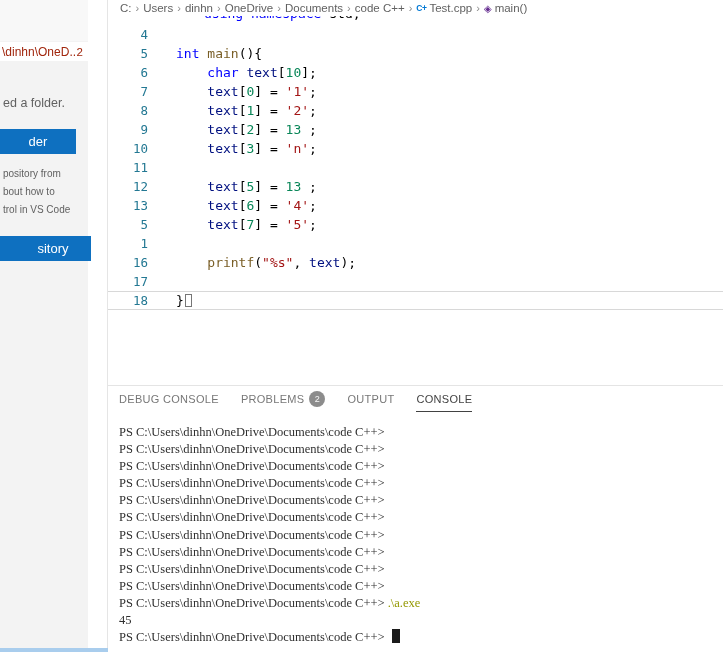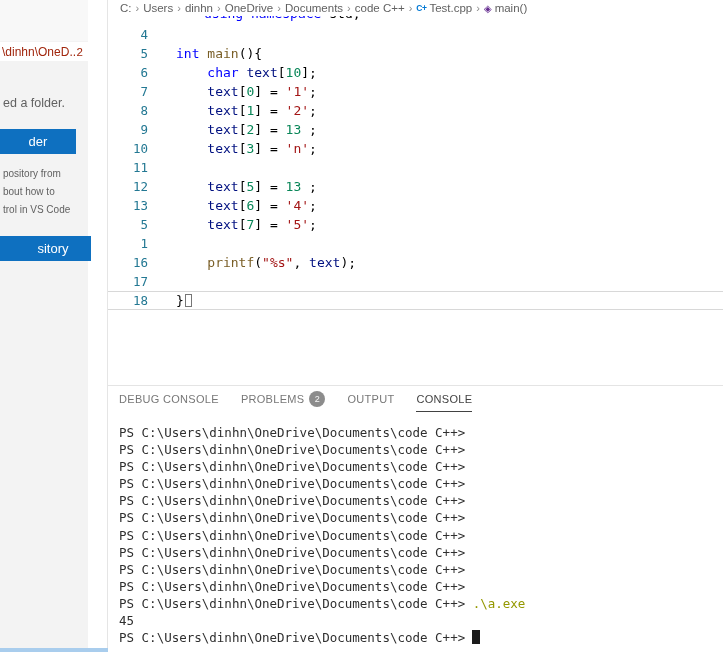--- a/index.html
+++ b/index.html
@@ -42,21 +42,21 @@
   .tk-str{color:#a31515;}
   .tk-pl{color:#000000;}
   .cursor-outline{display:inline-block;width:7px;height:13px;border:1px solid #767676;vertical-align:-2px;margin-left:1px;box-sizing:border-box;}
   
   .panel{position:absolute;left:108px;top:385px;right:0;bottom:0;background:#ffffff;border-top:1px solid #e4e4e4;box-sizing:border-box;}
   .panel-tabs{display:flex;gap:22px;padding-left:11px;height:26px;align-items:center;font-size:11px;color:#424242;}
   .ptab{opacity:.72;letter-spacing:.3px;cursor:pointer;display:flex;align-items:center;gap:5px;height:100%;box-sizing:border-box;border-bottom:1px solid transparent;}
   .ptab.active{opacity:1;border-bottom:1px solid #424242;}
   .pbadge{background:#616161;color:#f6f6f6;border-radius:50%;width:16px;height:16px;font-size:9px;display:flex;align-items:center;justify-content:center;}
   .terminal{padding:12px 0 0 11px;font-family:"DejaVu Sans Mono",monospace;font-size:12.5px;line-height:17.1px;color:#2f2f2f;cursor:text;}
-  .term-line{white-space:pre;}
+  .term-line{white-space:pre;font-family:Liberation Serif, serif;}
   .t-cmd{color:#949800;}
   .t-cursor{display:inline-block;width:8px;height:14px;background:#1b1b1b;vertical-align:-2px;margin-left:7px;}
 </style>
 </head>
 <body>
 
 <div class="sidebar">
   <div class="sb-gray"></div>
   <div class="sb-header"></div>
   <div class="sb-tab">

